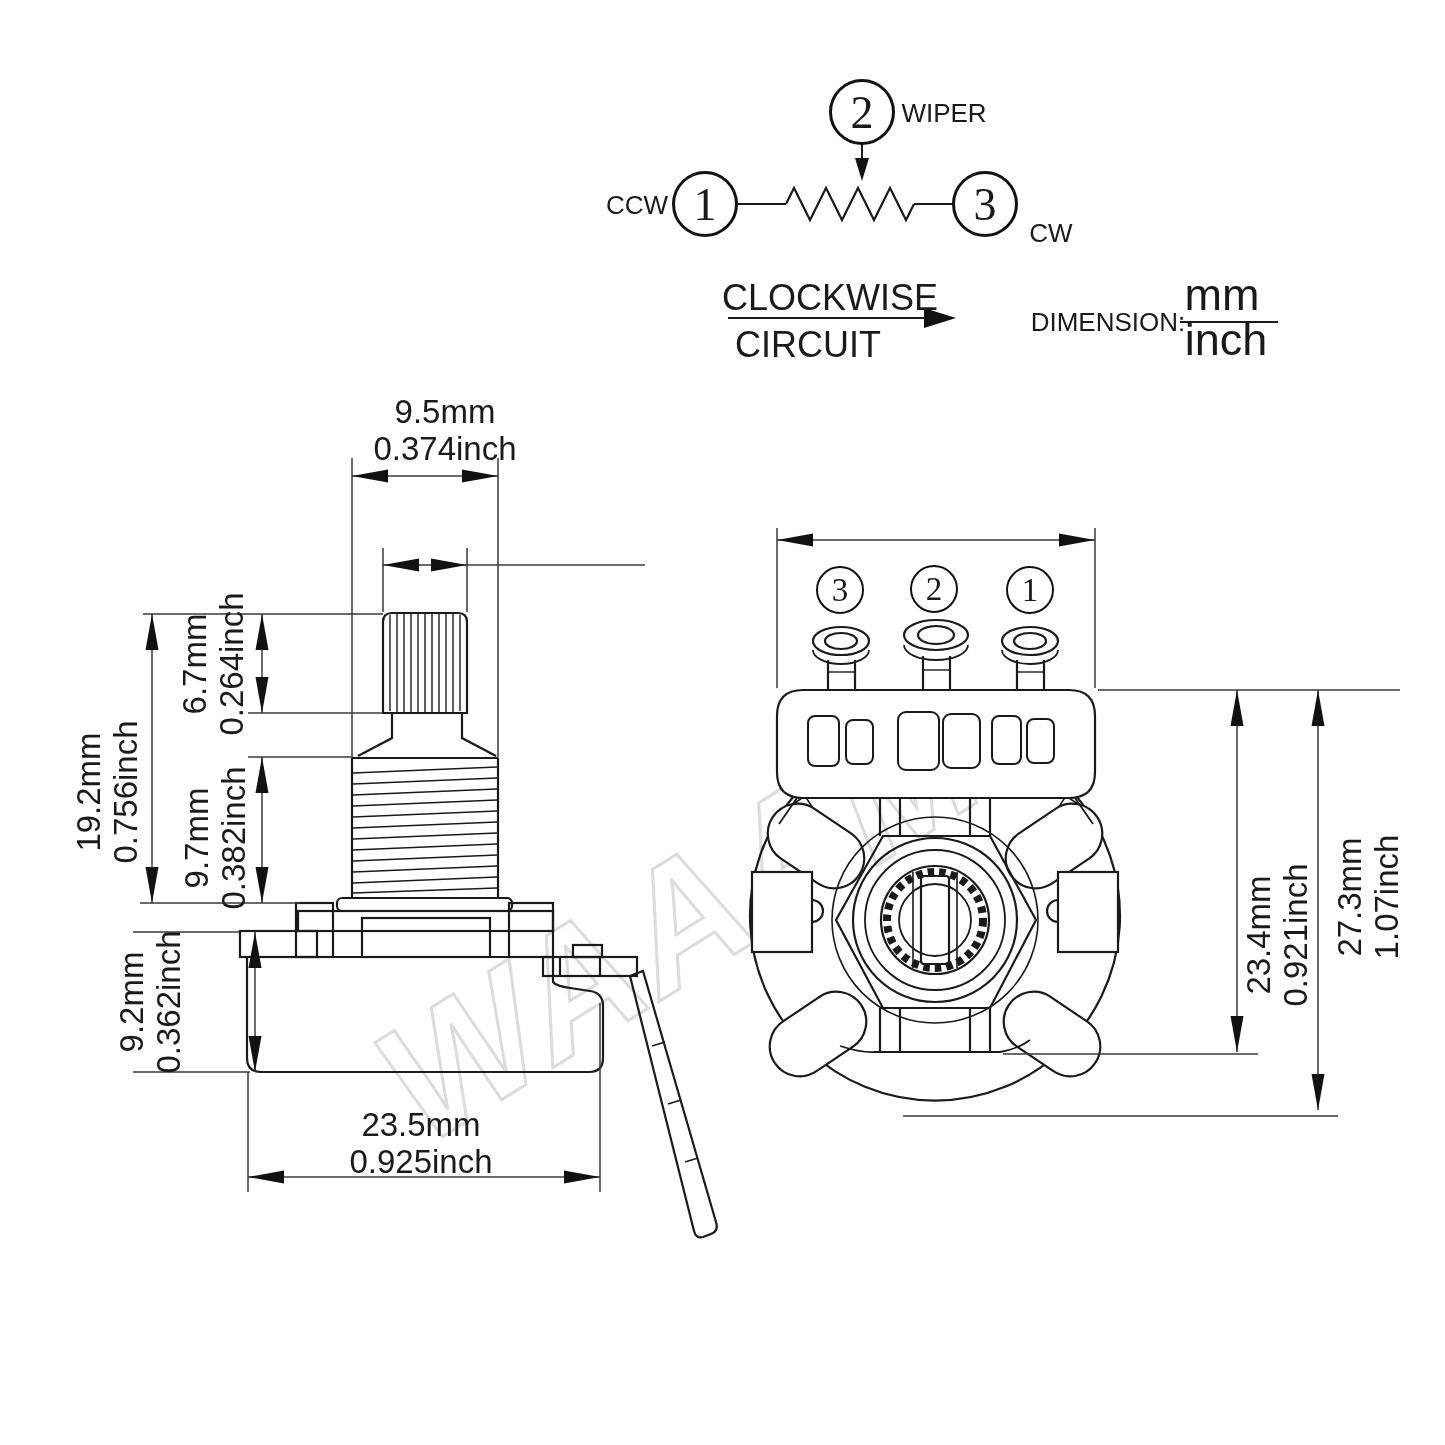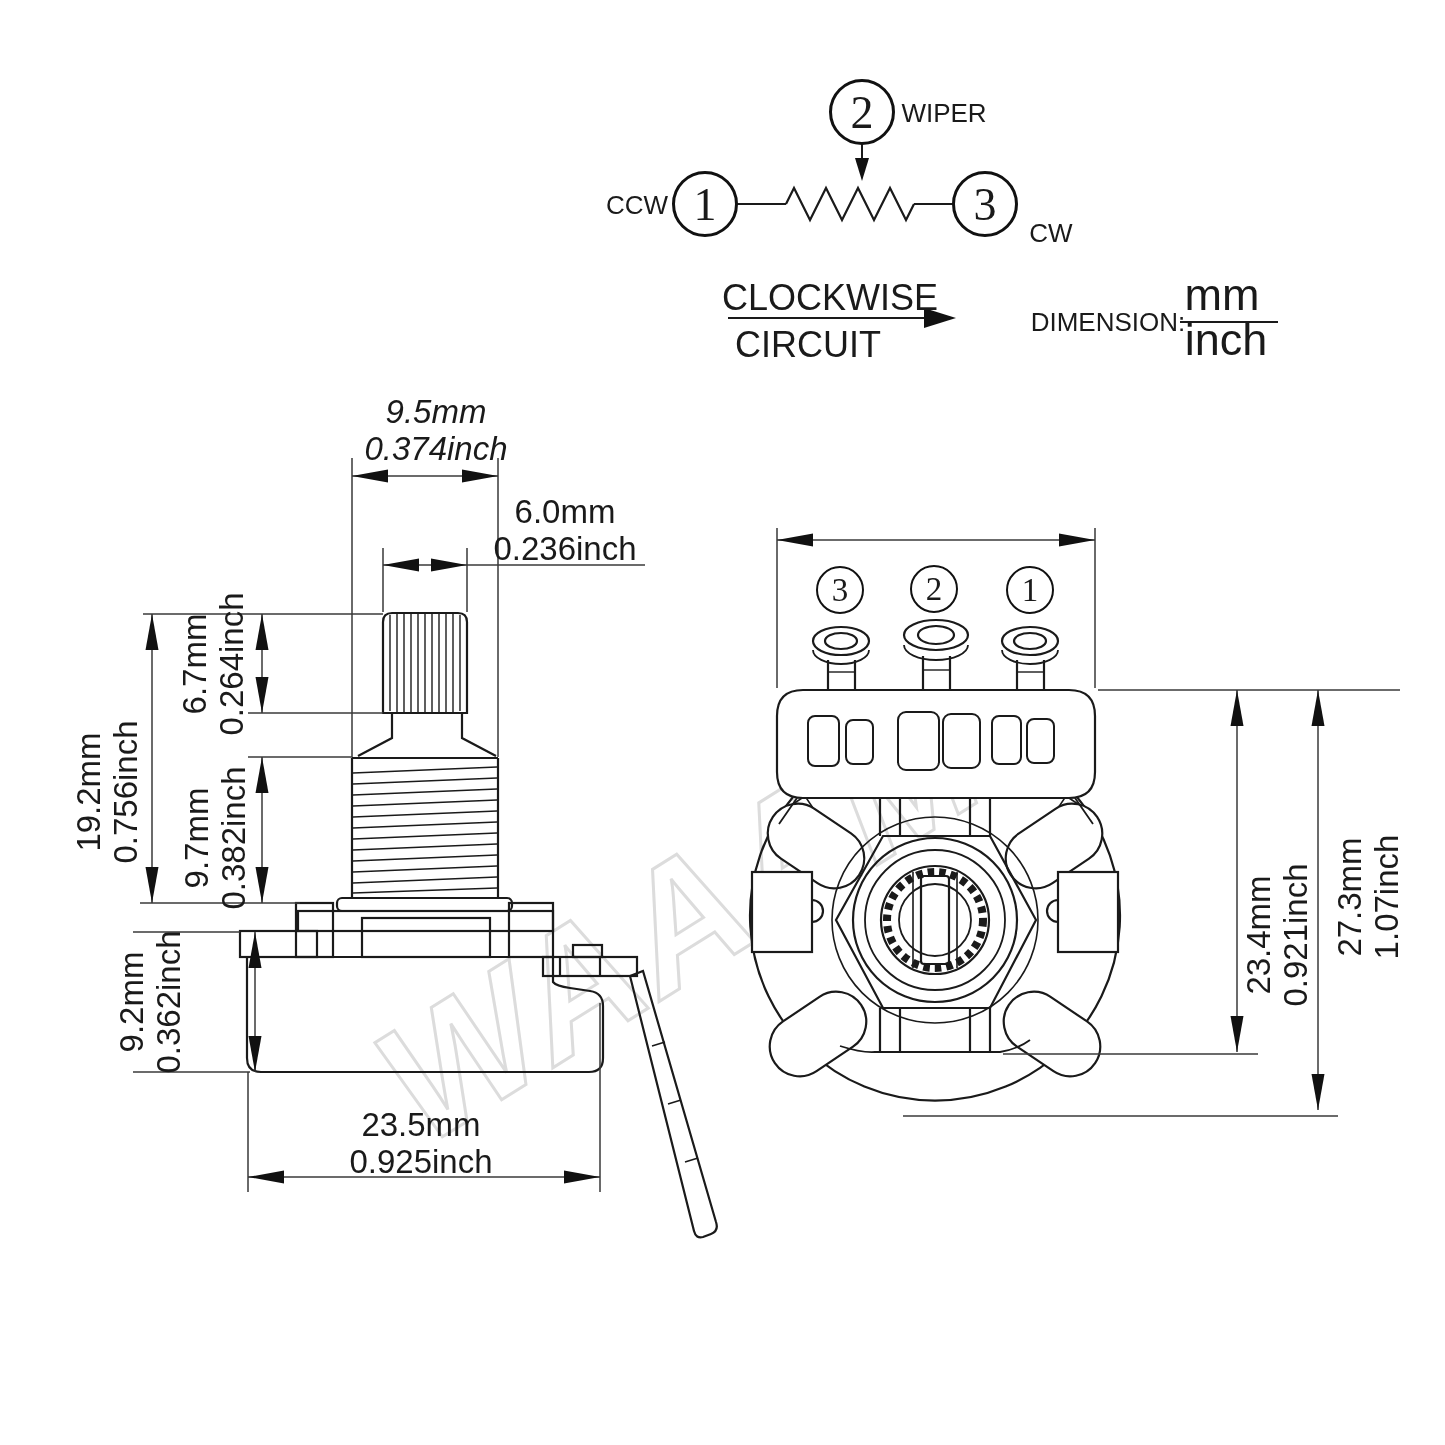--- a/index.html
+++ b/index.html
@@ -255,27 +255,23 @@
   <div class="lbl small" style="left:1108px;top:322px;">
       <div>DIMENSION:</div>
     </div>
   <div class="lbl big" style="left:1222px;top:295px;">
       <div>mm</div>
     </div>
   <div class="lbl big" style="left:1226px;top:340px;">
       <div>inch</div>
     </div>
 
-  <div class="lbl" style="left:436px;top:430px;font-style:italic;">
+  <div class="lbl" style="left:445px;top:430px;">
     <div>9.5mm</div>
       <div>0.374inch</div>
-  </div>
-  <div class="lbl" style="left:565px;top:530px;">
-    <div>6.0mm</div>
-      <div>0.236inch</div>
   </div>
   <div class="lbl rot" style="left:107px;top:792px;">
     <div>19.2mm</div>
       <div>0.756inch</div>
   </div>
   <div class="lbl rot" style="left:213px;top:664px;">
     <div>6.7mm</div>
       <div>0.264inch</div>
   </div>
   <div class="lbl rot" style="left:215px;top:838px;">

